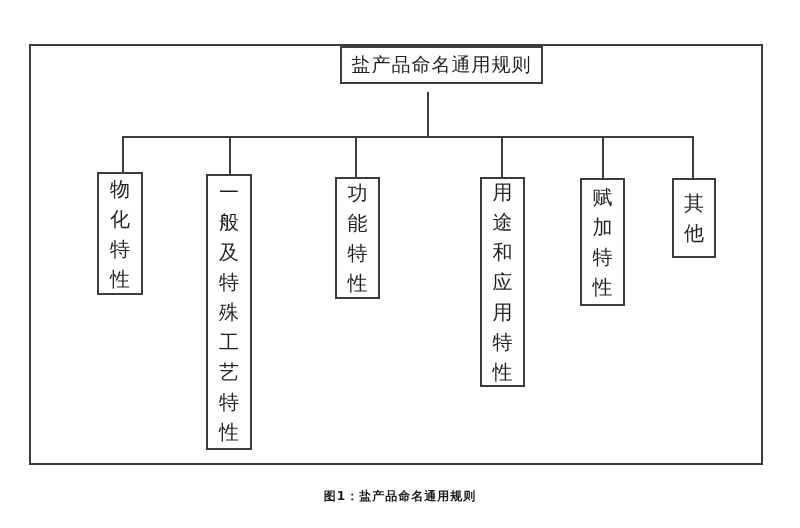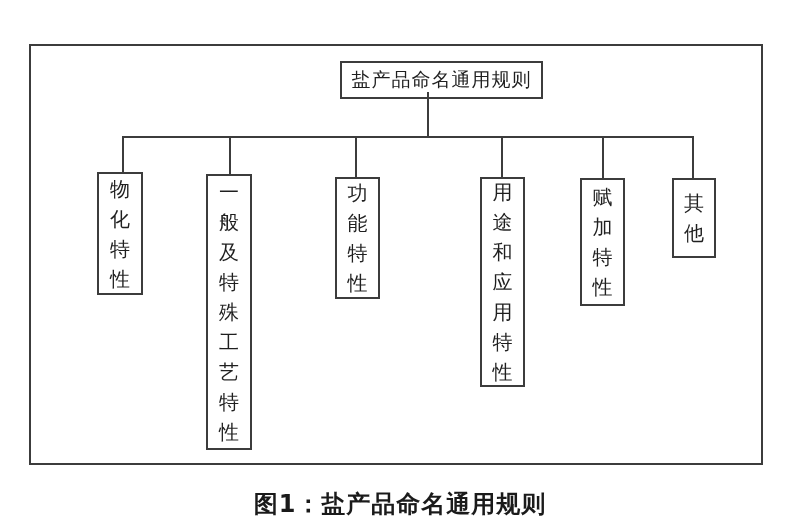--- a/index.html
+++ b/index.html
@@ -30,21 +30,21 @@
     border: 2px solid #3c3c3c;
     box-sizing: border-box;
     background: #ffffff;
     color: #1f1f1f;
     display: flex;
     align-items: center;
     justify-content: center;
   }
   .node.root {
     left: 340px;
-    top: 61px;
+    top: 46px;
     width: 203px;
     height: 38px;
     font-size: 19px;
     letter-spacing: 1px;
     white-space: nowrap;
   }
   .node.leaf {
     font-size: 20px;
   }
   .leaf .vtext {
@@ -55,21 +55,21 @@
   .line {
     position: absolute;
     background: #3c3c3c;
   }
   .caption {
     position: absolute;
     left: 0;
     top: 488px;
     width: 800px;
     text-align: center;
-    font-size: 24px;
+    font-size: 12px;
     font-weight: bold;
     color: #1a1a1a;
     letter-spacing: 1px;
   }
 </style>
 </head>
 <body>
 
 <div class="page">
 

